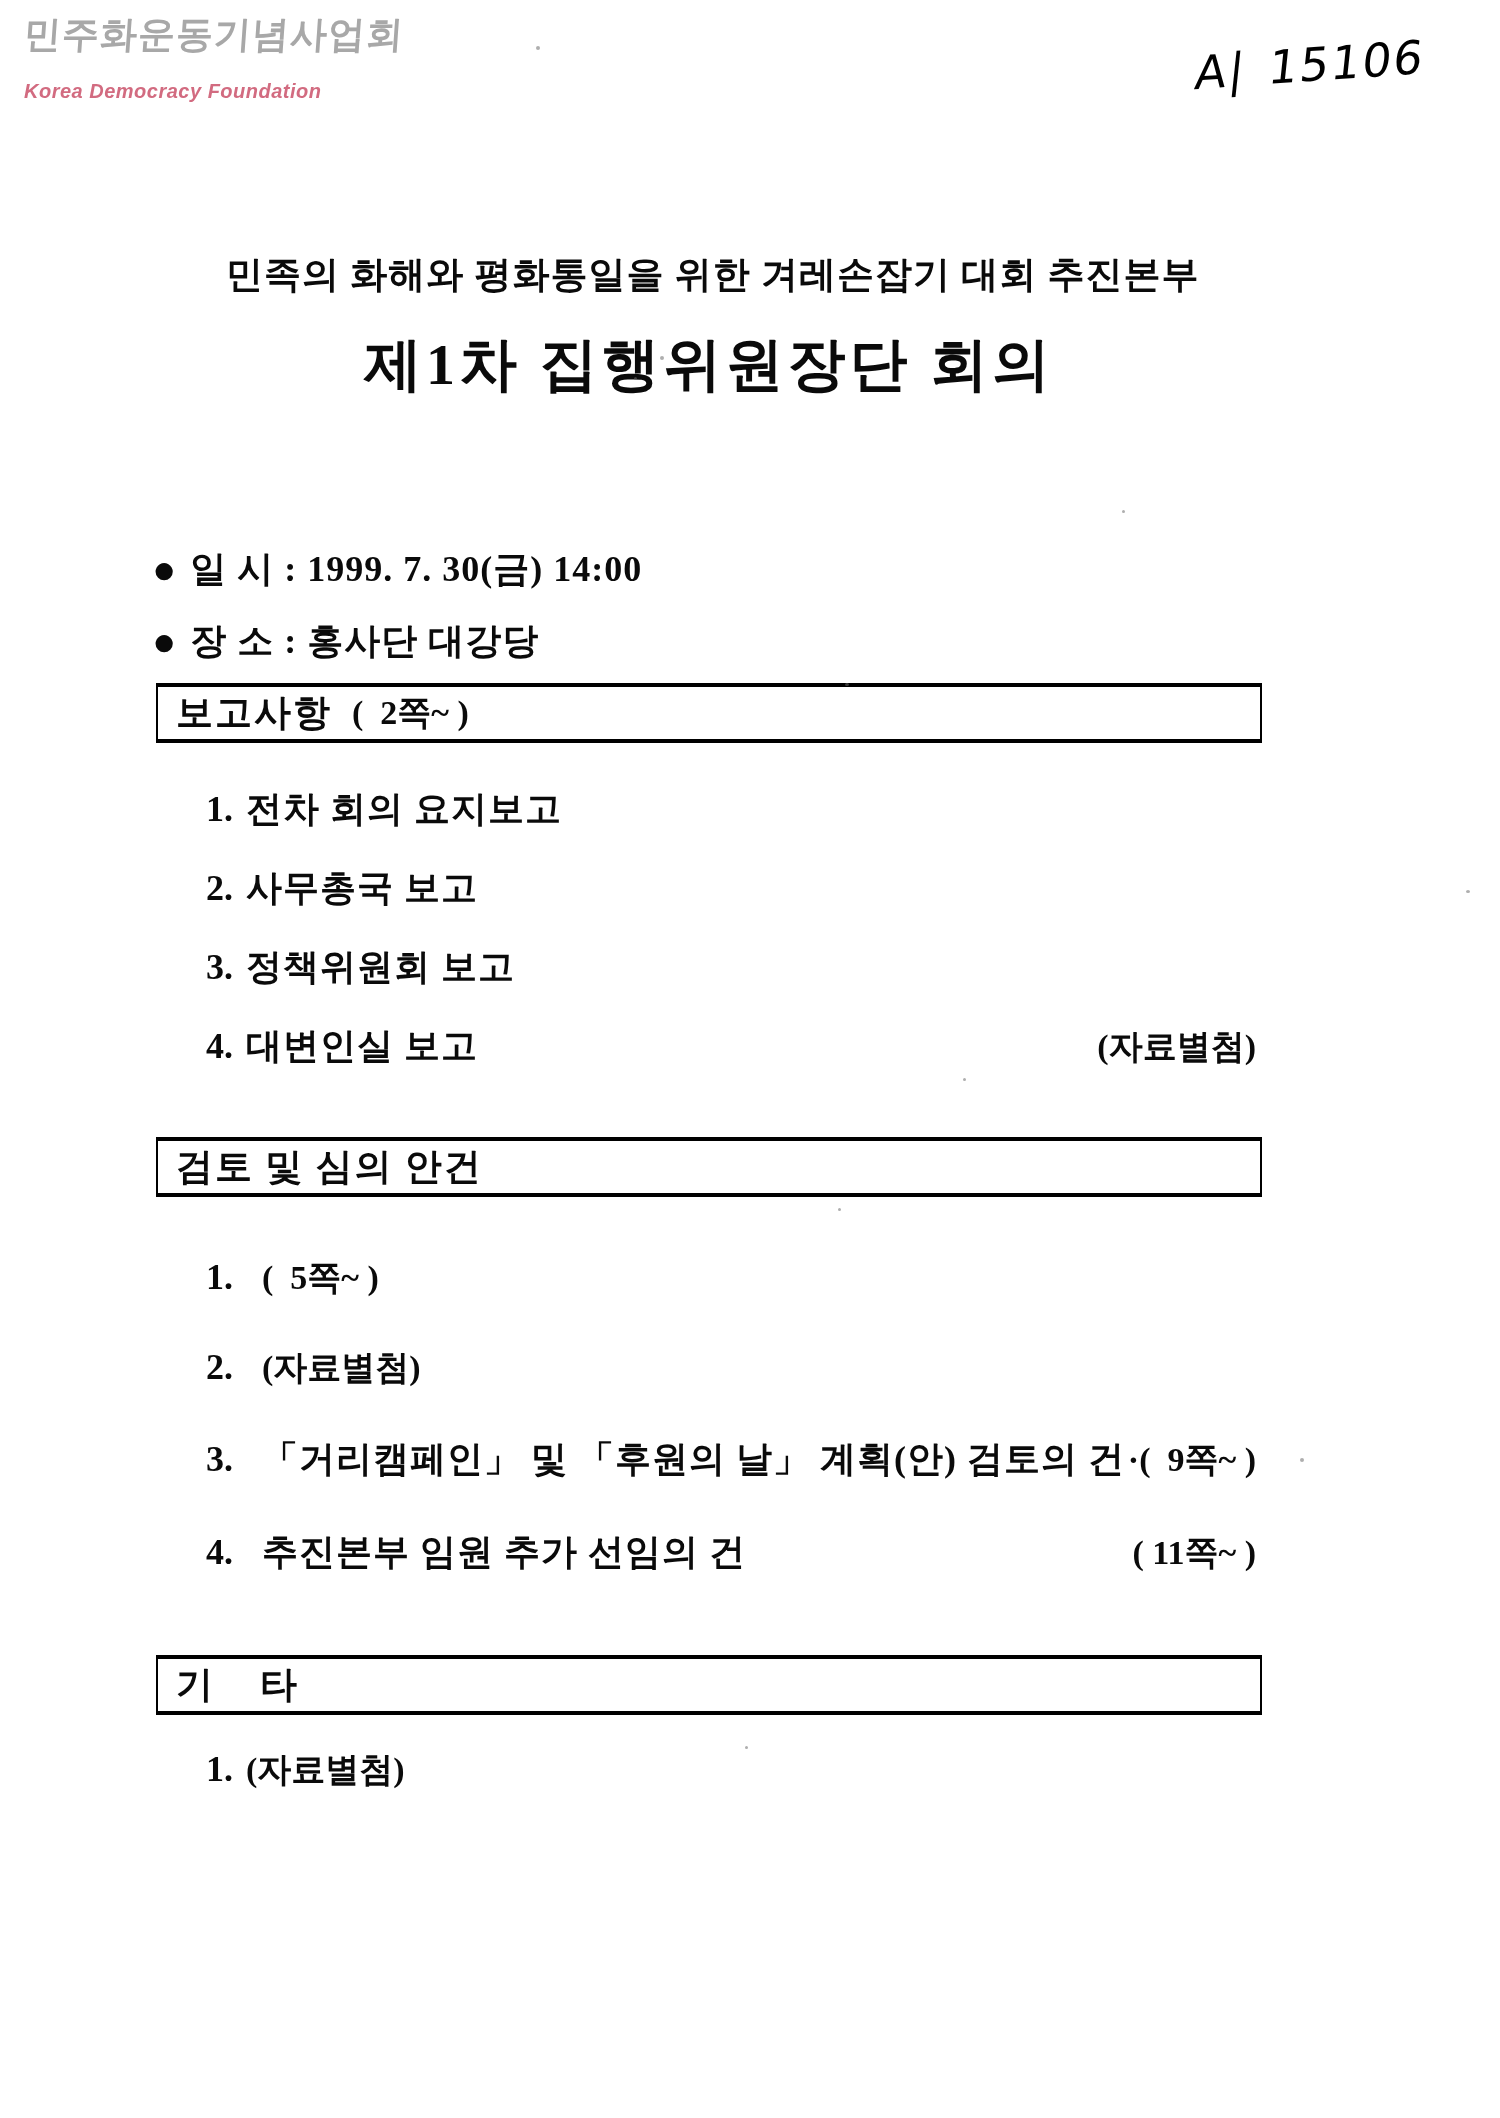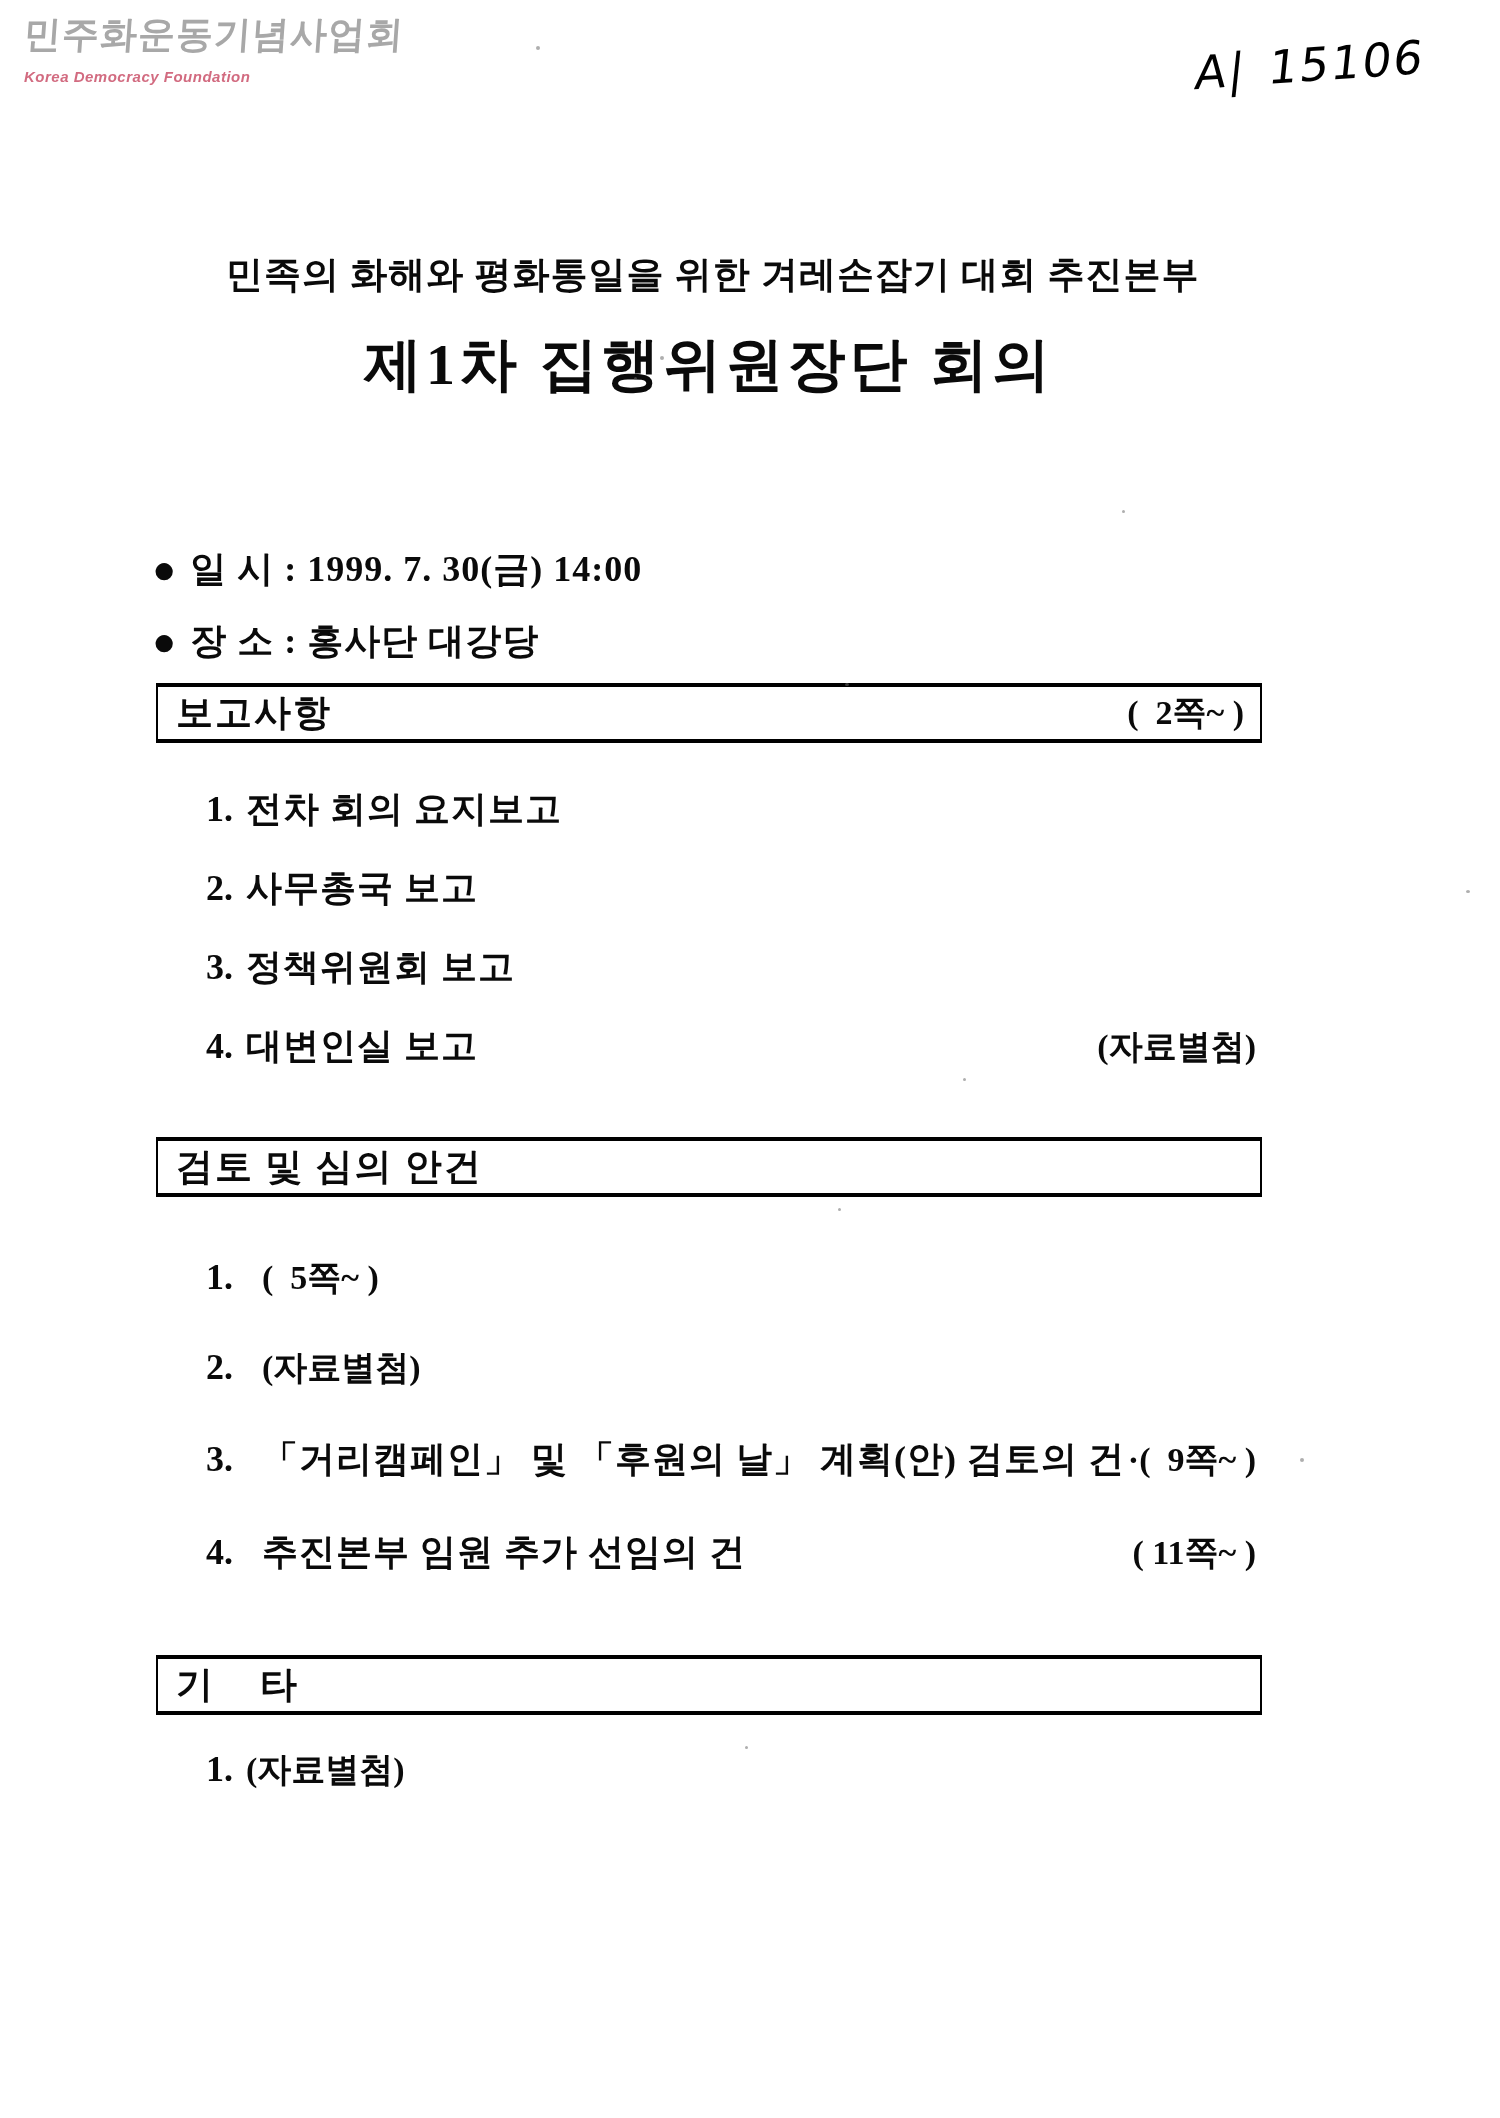--- a/index.html
+++ b/index.html
@@ -22,23 +22,23 @@
     font-family: "DejaVu Serif", serif;
     font-size: 37px;
     font-weight: 700;
     color: #a8a8a8;
     letter-spacing: 1px;
     transform: skewX(-4deg);
     white-space: pre;
   }
   .logo-en {
     display: block;
-    margin-top: 8px;
+    margin-top: 20px;
     font-family: "Liberation Sans", "DejaVu Sans", sans-serif;
-    font-size: 15px;
+    font-size: 20px;
     font-weight: 700;
     font-style: italic;
     letter-spacing: 0.5px;
     white-space: pre;
   }
 
   
   .hand-note {
     position: absolute;
     left: 1195px;
@@ -93,21 +93,20 @@
   .section { position: absolute; left: 156px; width: 1106px; }
   .section--1 { top: 683px; }
   .section--2 { top: 1137px; }
   .section--3 { top: 1655px; }
   .sec-box {
     height: 60px;
     border: 2px solid #000;
     border-top-width: 4px;
     border-bottom-width: 4px;
     display: flex;
-    justify-content: space-between;
     align-items: center;
     padding: 0 16px 0 18px;
   }
   .sec-title {
     font-size: 37px;
     font-weight: 700;
     letter-spacing: 2px;
     white-space: pre;
   }
   .sec-pageref {

